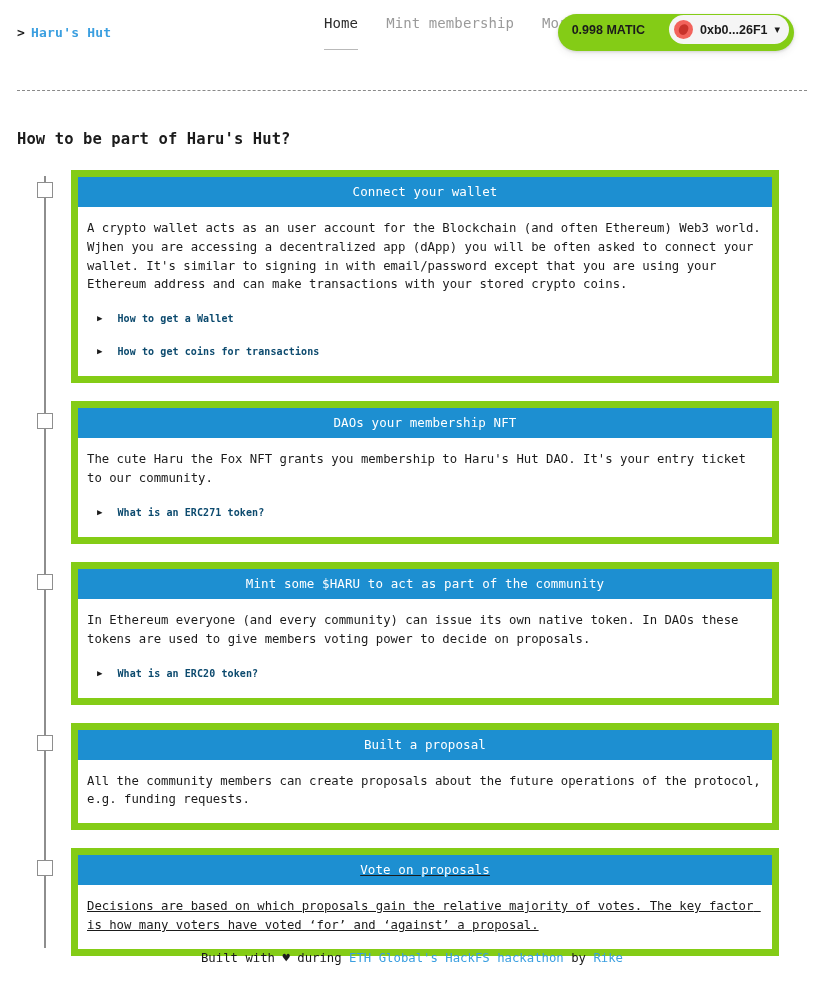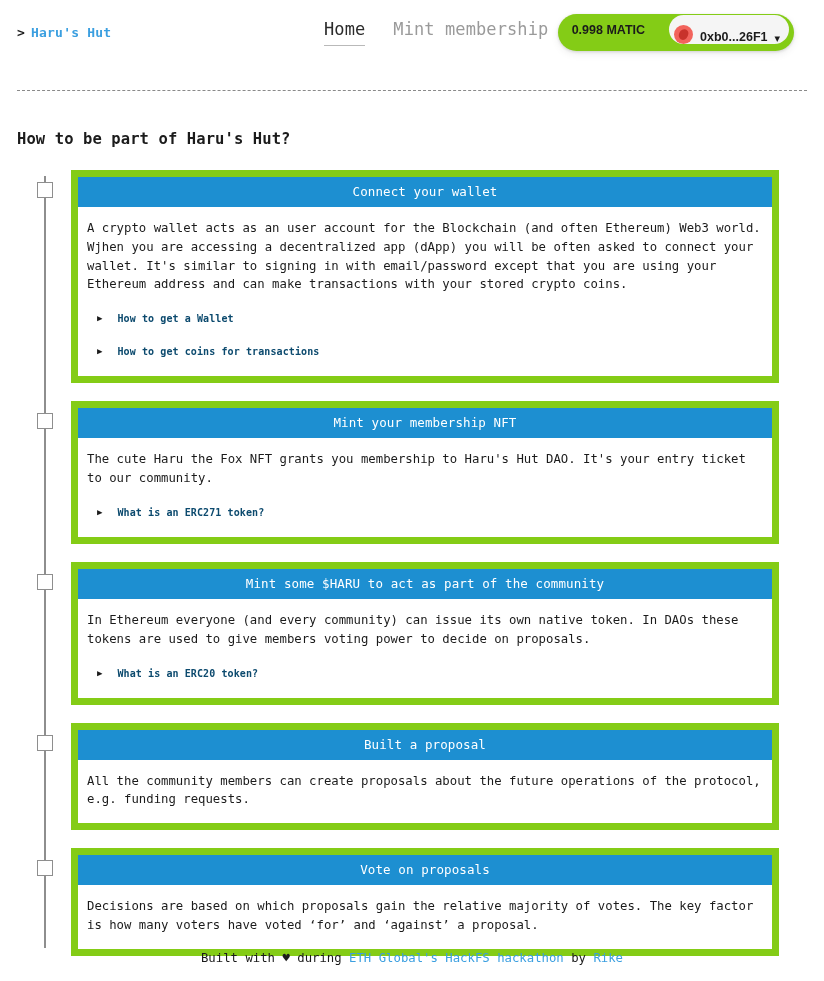--- a/index.html
+++ b/index.html
@@ -45,25 +45,25 @@
   .nav-links {
     position: absolute;
     left: 324px;
     top: 0;
     height: 64px;
     display: flex;
     align-items: center;
     gap: 28px;
   }
   .nav-link {
-    font-size: 17px;
+    font-size: 14px;
     color: #9a9a9a;
     text-decoration: none;
     letter-spacing: 0.1px;
-    padding-bottom: 6px;
+    padding-bottom: 18px;
   }
   .nav-link.active {
     color: #2b2b2b;
     border-bottom: 1px solid #b9b9b9;
   }
 
   .wallet {
     position: absolute;
     right: 30px;
     top: 14px;
@@ -78,21 +78,21 @@
   }
   .wallet-balance {
     font-family: "Liberation Sans", sans-serif;
     font-size: 12.5px;
     font-weight: bold;
     color: #1b1b1b;
     white-space: nowrap;
   }
   .wallet-account {
     display: flex;
-    align-items: flex-end;
+    align-items: center;
     gap: 7px;
     background: #f5f5f5;
     border-radius: 17px;
     height: 29px;
     padding: 0 9px 0 5px;
   }
   .wallet-avatar {
     width: 19px;
     height: 19px;
     border-radius: 50%;
@@ -153,21 +153,21 @@
     left: 44px;
     top: 6px;
     bottom: 8px;
     width: 2px;
     background: #8e8e8e;
   }
   .step {
     position: relative;
     margin-bottom: 18px;
   }
-  .step:last-child { margin-bottom: 16px; }
+  .step:last-child { margin-bottom: 16px; text-decoration: underline; }
   .step-marker {
     position: absolute;
     left: -34px;
     top: 12px;
     width: 16px;
     height: 16px;
     background: #ffffff;
     border: 1px solid #8e8e8e;
   }
 
@@ -279,21 +279,21 @@
             <span class="disclosure-label">How to get coins for transactions</span>
           </div>
         </div>
       </div>
     </div>
   </div>
 
   <div class="step">
     <span class="step-marker"></span>
     <div class="card">
-      <div class="card-header">Mint your membership NFT</div>
+      <div class="card-header">DAOs your membership NFT</div>
       <div class="card-body">
         <p class="card-text">The cute Haru the Fox NFT grants you membership to Haru's Hut DAO. It's your entry ticket to our community.</p>
         <div class="disclosure-list">
           <div class="disclosure">
             <span class="disclosure-arrow">▶</span>
             <span class="disclosure-label">What is an ERC271 token?</span>
           </div>
         </div>
       </div>
     </div>

